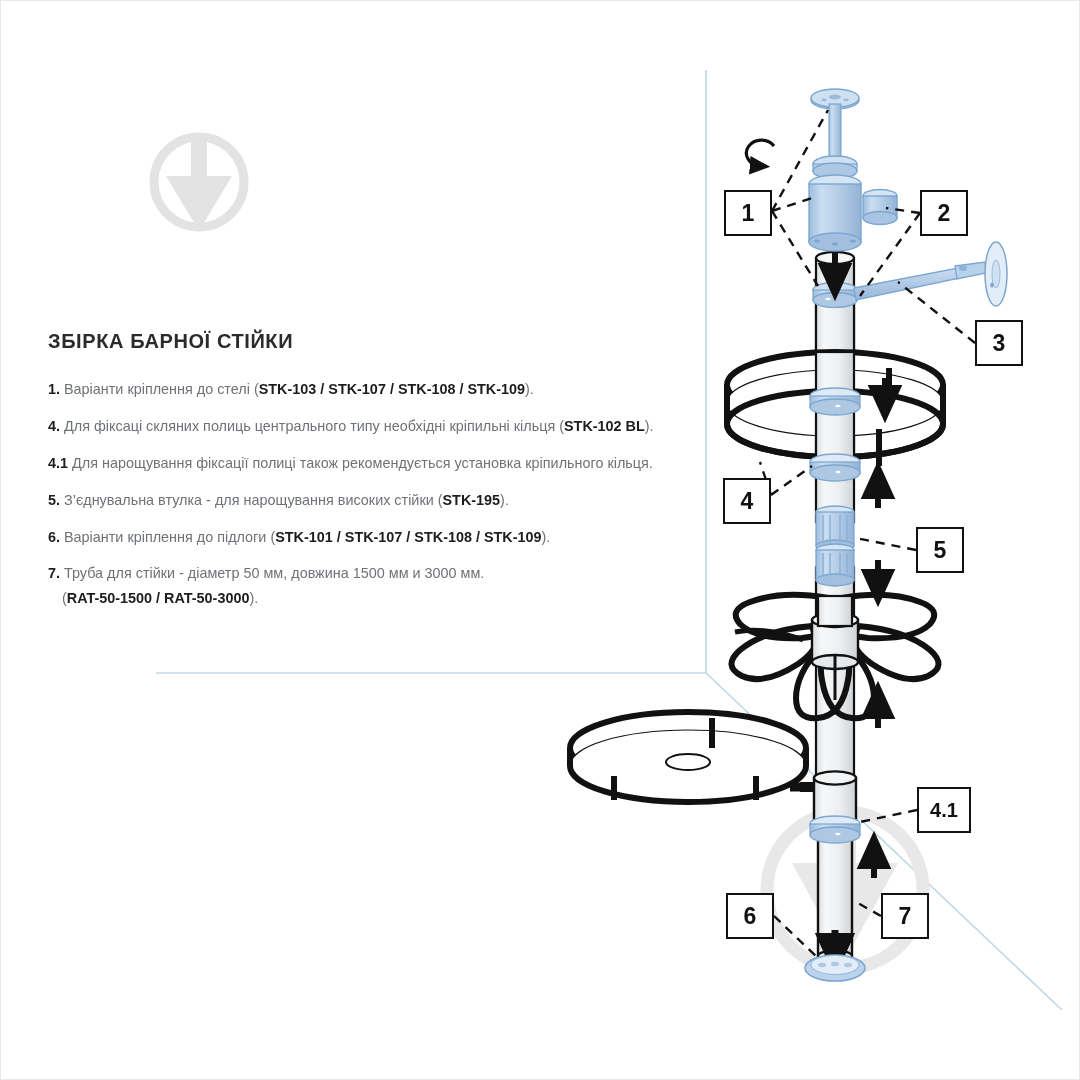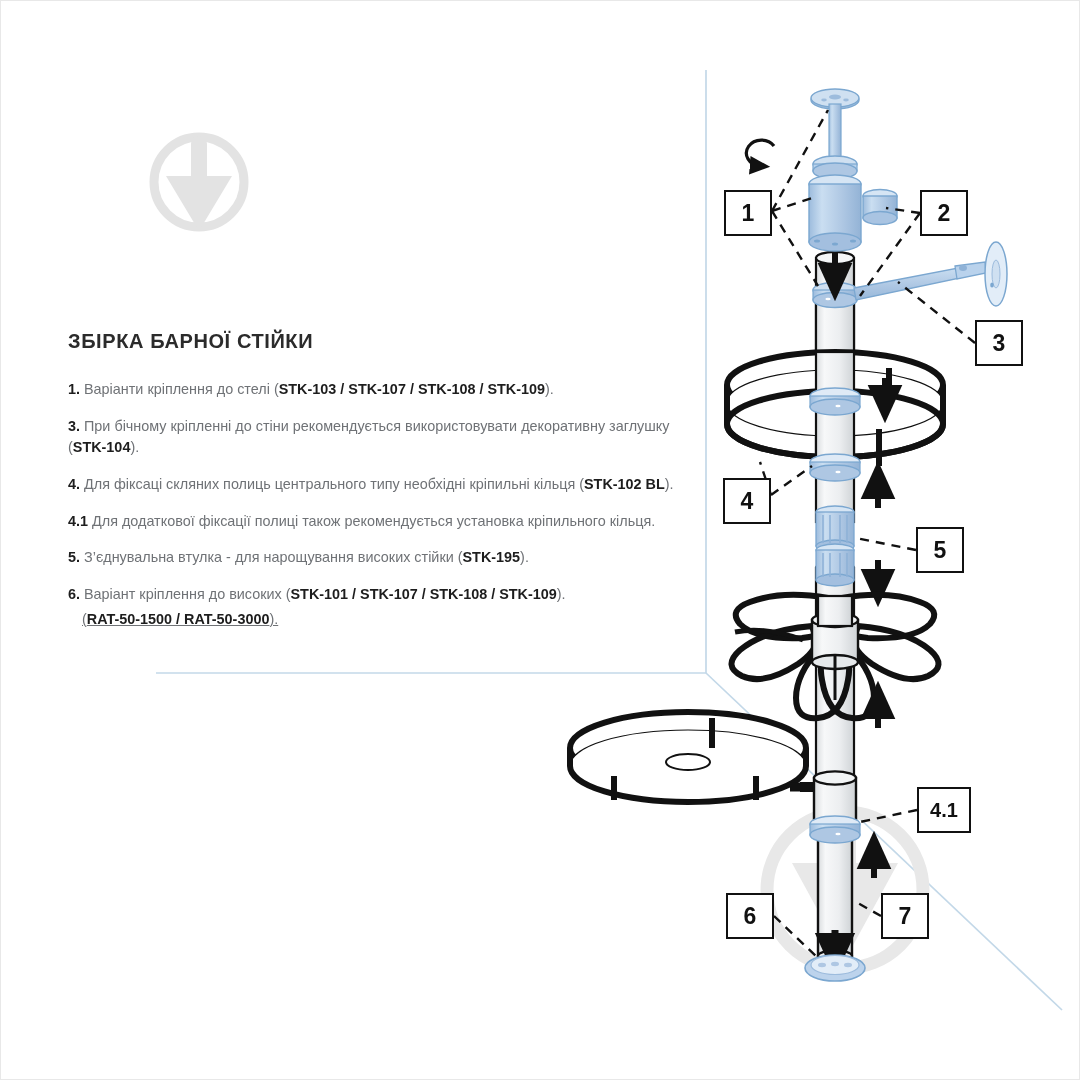--- a/index.html
+++ b/index.html
@@ -9,33 +9,33 @@
     font-family:"Liberation Sans","DejaVu Sans",sans-serif;
     overflow:hidden;position:relative;
   }
   #stage{position:absolute;left:0;top:0;width:1080px;height:1080px;}
   .border-frame{
     position:absolute;left:0;top:0;width:1080px;height:1080px;
     border:1px solid #e8e8e8;box-sizing:border-box;pointer-events:none;
   }
   
   #doc-text{
-    position:absolute;left:68px;top:330px;width:640px;
+    position:absolute;left:48px;top:330px;width:640px;
   }
   #doc-title{
     font-size:20px;font-weight:700;color:#2b2b2b;
     letter-spacing:0.6px;margin:0 0 26px 0;text-transform:uppercase;
   }
   .note{
     font-size:14.4px;line-height:1.45;color:#6f7276;
     margin:0 0 16px 0;
   }
   .note .num{color:#1d1d1d;font-weight:700;}
   .note .code{color:#1d1d1d;font-weight:700;text-align:right;}
-  .note.cont{margin-top:-12px;text-decoration:underline;}
+  .note.cont{margin-top:-12px;}
   .indent{display:inline-block;width:14px;}
   
   .wm{position:absolute;pointer-events:none;}
   
   .callout{
     position:absolute;background:#ffffff;border:2.4px solid #111;
     display:flex;align-items:center;justify-content:center;
     font-size:23px;font-weight:700;color:#111;
     font-family:"Liberation Sans","DejaVu Sans",sans-serif;
     box-sizing:border-box;
@@ -316,23 +316,23 @@
       <div class="callout" style="left: 916px; top: 527px; width: 48px; height: 46px;">5</div>
       <div class="callout wide" style="left: 917px; top: 787px; width: 54px; height: 46px;">4.1</div>
       <div class="callout" style="left: 726px; top: 893px; width: 48px; height: 46px;">6</div>
       <div class="callout" style="left: 881px; top: 893px; width: 48px; height: 46px;">7</div>
     </div>
 
   <div id="doc-text">
     <h1 id="doc-title">ЗБІРКА БАРНОЇ СТІЙКИ</h1>
     <div id="notes-list">
         <p class="note"><span class="num">1.</span> <span>Варіанти кріплення до стелі (</span><span class="code">STK-103 / STK-107 / STK-108 / STK-109</span><span>).</span></p>
-        <p class="note"><span class="num">3.</span> <span>При бічному кріпленні до стіни рекомендується використовувати декоративну заглушку (</span><span class="code">STK-104</span><span>).</span></p>
         <p class="note"><span class="num">4.</span> <span>Для фіксаці скляних полиць центрального типу необхідні кріпильні кільця (</span><span class="code">STK-102 BL</span><span>).</span></p>
-        <p class="note"><span class="num">4.1</span> <span>Для додаткової фіксації полиці також рекомендується установка кріпильного кільця.</span></p>
+        <p class="note"><span class="num">4.1</span> <span>Для нарощування фіксації полиці також рекомендується установка кріпильного кільця.</span></p>
         <p class="note"><span class="num">5.</span> <span>З’єднувальна втулка - для нарощування високих стійки (</span><span class="code">STK-195</span><span>).</span></p>
-        <p class="note"><span class="num">6.</span> <span>Варіант кріплення до високих (</span><span class="code">STK-101 / STK-107 / STK-108 / STK-109</span><span>).</span></p>
+        <p class="note"><span class="num">6.</span> <span>Варіанти кріплення до підлоги (</span><span class="code">STK-101 / STK-107 / STK-108 / STK-109</span><span>).</span></p>
+        <p class="note"><span class="num">7.</span> <span>Труба для стійки - діаметр 50 мм, довжина 1500 мм и 3000 мм.</span></p>
         <p class="note cont"><span class="indent"></span><span>(</span><span class="code">RAT-50-1500 / RAT-50-3000</span><span>).</span></p>
       </div>
   </div>
 
   <div class="border-frame"></div>
 </div>
 
 </body></html>

